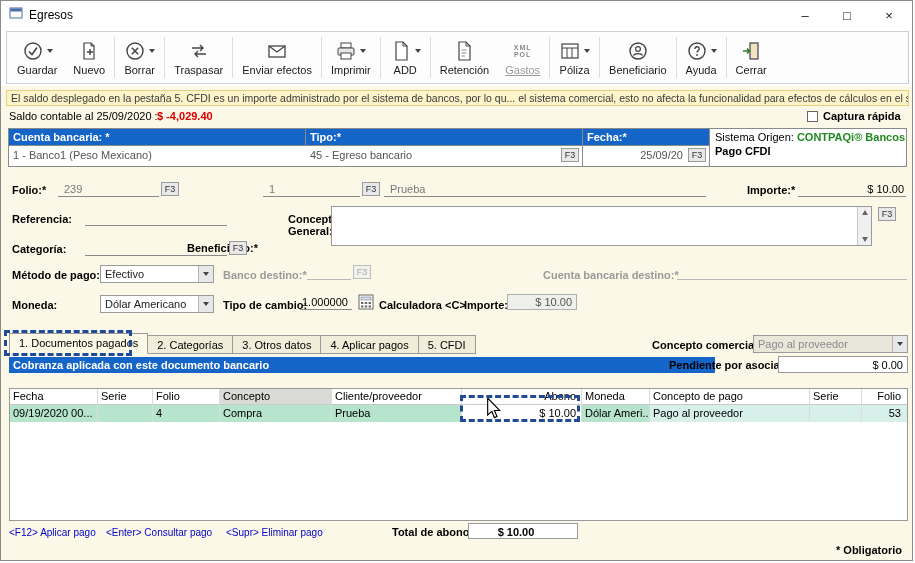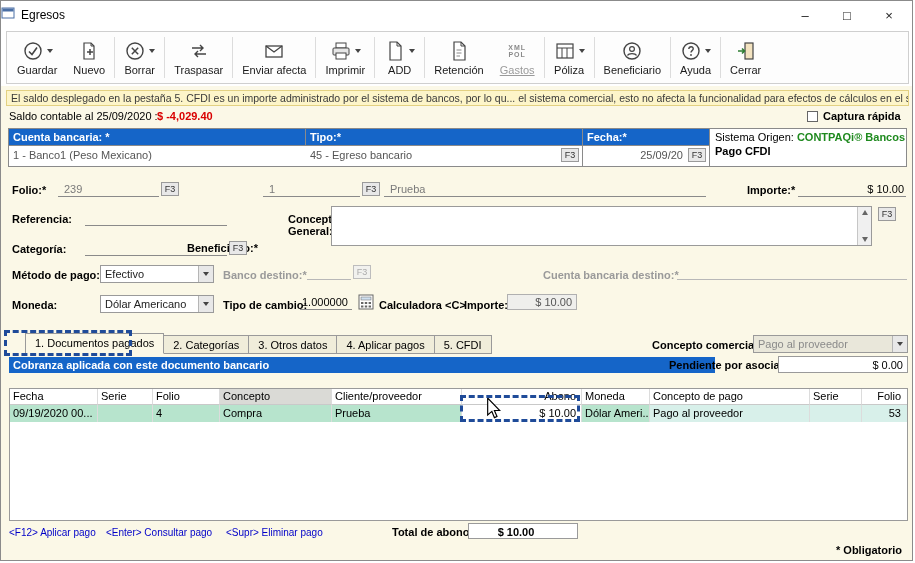--- a/index.html
+++ b/index.html
@@ -1,21 +1,21 @@
 <!DOCTYPE html>
 <html><head>
 <meta charset="utf-8">
 <style>
   * { box-sizing: border-box; margin: 0; padding: 0; }
   html,body { width:915px; height:563px; background:#fff; font-family:"Liberation Sans",sans-serif; }
   .window { position:relative; width:913px; height:561px; border:1px solid #8b8b8b; background:#fff; overflow:hidden; }
   .abs { position:absolute; }
 
   
-  .titlebar { position:absolute; left:0; top:0; right:0; height:28px; background:#fff; display:flex; align-items:center; }
+  .titlebar { position:absolute; left:0; top:0; right:0; height:28px; background:#fff; display:flex; align-items:center; padding-left:8px; }
   .title-text { font-size:12px; color:#000; margin-left:6px; }
   .win-controls { position:absolute; right:2px; top:0; height:28px; display:flex; }
   .win-btn { width:42px; height:28px; display:flex; align-items:center; justify-content:center; font-size:13px; color:#222; cursor:default; }
 
   
   .toolbar { position:absolute; left:5px; top:30px; width:903px; height:53px; border:1px solid #cfcfcf; background:#fdfdfd; display:flex; align-items:stretch; padding:1px 2px; }
   .tb-btn { display:flex; flex-direction:column; align-items:center; justify-content:center; padding:2px 8px; gap:1px; }
   .icon-row { height:24px; display:flex; align-items:center; gap:3px; }
   .tb-label { font-size:11px; color:#1a1a1a; white-space:nowrap; }
   .tb-btn.disabled .tb-label { color:#9a9a9a;text-decoration:underline; }
@@ -56,21 +56,21 @@
 
   .sunken { border:1px solid #b0b0b0; background:#efefec; font-size:11px; color:#555; text-align:right; padding:1px 4px 0 0; height:16px; }
 
   
   .cg-box { position:absolute; left:330px; top:205px; width:541px; height:40px; background:#fff; border:1px solid #9a9a9a; }
   .cg-scroll { position:absolute; right:0; top:0; width:14px; height:100%; background:#f0f0f0; border-left:1px solid #c6c6c6; display:flex; flex-direction:column; justify-content:space-between; align-items:center; padding:3px 0; }
   .tri-up { width:0; height:0; border-left:3.5px solid transparent; border-right:3.5px solid transparent; border-bottom:5px solid #666; }
   .tri-dn { width:0; height:0; border-left:3.5px solid transparent; border-right:3.5px solid transparent; border-top:5px solid #666; }
 
   
-  .tabs { position:absolute; left:8px; top:332px; height:21px; display:flex; align-items:flex-end;margin-left:16px; }
+  .tabs { position:absolute; left:8px; top:332px; height:21px; display:flex; align-items:flex-end; }
   .tab { height:19px; background:#f0edda; border:1px solid #9a9a9a; border-left:none; font-size:11px; color:#000; padding:3px 9px 0 9px; white-space:nowrap; }
   .tab:first-child { border-left:1px solid #9a9a9a; }
   .tab.active { height:21px; background:#fbf8e7; border-bottom:1px solid #fbf8e7; font-weight:normal; }
 
   .bluebar { position:absolute; left:8px; top:356px; width:706px; height:16px; background:#1565c8; color:#fff; font-size:11px; font-weight:bold; line-height:16px; padding-left:4px; white-space:nowrap; }
   .whitebox { background:#fff; border:1px solid #9a9a9a; font-size:11px; color:#000; text-align:right; padding:2px 4px 0 0; }
 
   
   .grid { position:absolute; left:8px; top:387px; width:899px; height:133px; border:1px solid #9a9a9a; background:#fff; }
   .t-row { display:flex; }
@@ -155,21 +155,21 @@
       <span class="tb-label">Traspasar</span>
     </div>
     <div class="tb-sep"></div>
     <div class="tb-btn">
       <span class="icon-row">
           <svg width="22" height="22" viewBox="0 0 22 22">
             <rect x="3" y="6" width="16" height="11" fill="#fff" stroke="#444" stroke-width="1.3"></rect>
             <path d="M3 6l8 6 8-6" fill="none" stroke="#444" stroke-width="1.3"></path>
           </svg>
         </span>
-      <span class="tb-label">Enviar afecta</span>
+      <span class="tb-label">Enviar efectos</span>
     </div>
     <div class="tb-sep"></div>
     <div class="tb-btn">
       <span class="icon-row">
           <svg width="22" height="22" viewBox="0 0 22 22">
             <rect x="6" y="3" width="10" height="5" fill="#fff" stroke="#444"></rect>
             <rect x="3" y="8" width="16" height="7" rx="1" fill="#e6e6e6" stroke="#444"></rect>
             <rect x="6" y="13" width="10" height="6" fill="#fff" stroke="#444"></rect>
           </svg>
           <span class="dd"></span>

